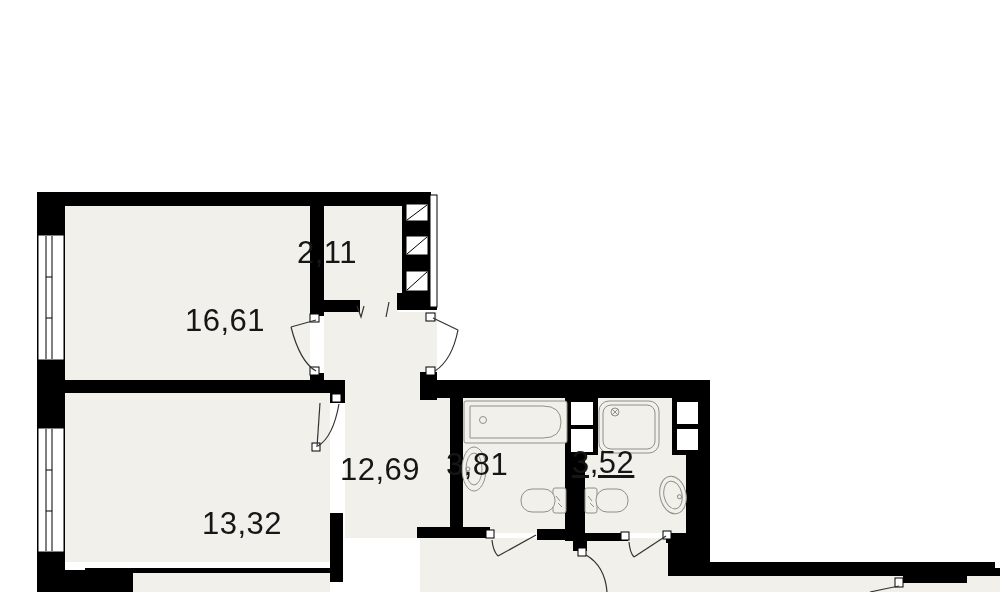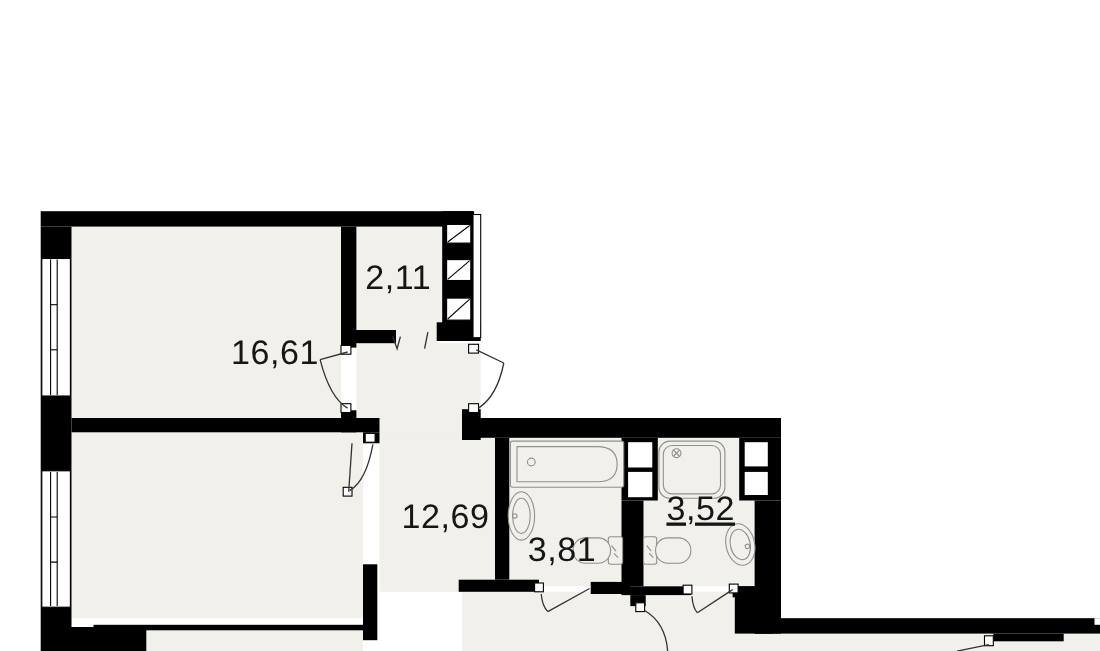--- a/index.html
+++ b/index.html
@@ -14,21 +14,21 @@
   .wall{fill:var(--wall,#000);stroke:none;}
   .floor{fill:var(--floor,#f1f0ea);stroke:none;}
   .whitebox{fill:#ffffff;stroke:var(--wall,#000);stroke-width:1;}
   .shaft{fill:#ffffff;stroke:none;}
   .fx{fill:none;stroke:var(--fixture,#90908c);stroke-width:1;}
   .fxf{fill:var(--floor,#f1f0ea);stroke:var(--fixture,#90908c);stroke-width:1;}
   .door{fill:none;stroke:var(--door_line,#333);stroke-width:1.2;}
   .jamb{fill:#ffffff;stroke:var(--wall,#000);stroke-width:1;}
   .hatch{stroke:var(--wall,#000);stroke-width:1;}
   .area-label{
-    position:absolute;width:130px;text-align:center;
+    position:absolute;width:130px;text-align:left;
     font-size:31px;line-height:36px;color:#161616;letter-spacing:0.5px;
     user-select:none;
   }
 </style>
 </head>
 <body>
 
 <div id="stage">
 
   <svg id="plan-svg" width="1000" height="592" viewBox="0 0 1000 592">
@@ -198,17 +198,18 @@
       <g transform="rotate(-12 673 495)">
         <ellipse class="fxf" cx="673" cy="495" rx="13" ry="19"></ellipse>
         <ellipse class="fx" cx="673" cy="495" rx="9" ry="14"></ellipse>
         <circle class="fx" cx="679" cy="498" r="2"></circle>
       </g>
     </g>
   </svg>
 
   <div class="area-label" style="left:185px;top:303px;">16,61</div>
   <div class="area-label" style="left:297px;top:235px;">2,11</div>
+  <div class="area-label" style="left:202px;top:506px;">13,32</div>
   <div class="area-label" style="left:340px;top:452px;">12,69</div>
-  <div class="area-label" style="left:446px;top:447px;margin-top:35px;">3,81</div>
+  <div class="area-label" style="left:446px;top:447px;">3,81</div>
   <div class="area-label" style="left:572px;top:445px;text-decoration:underline;">3,52</div>
 
 </div>
 
 </body></html>

